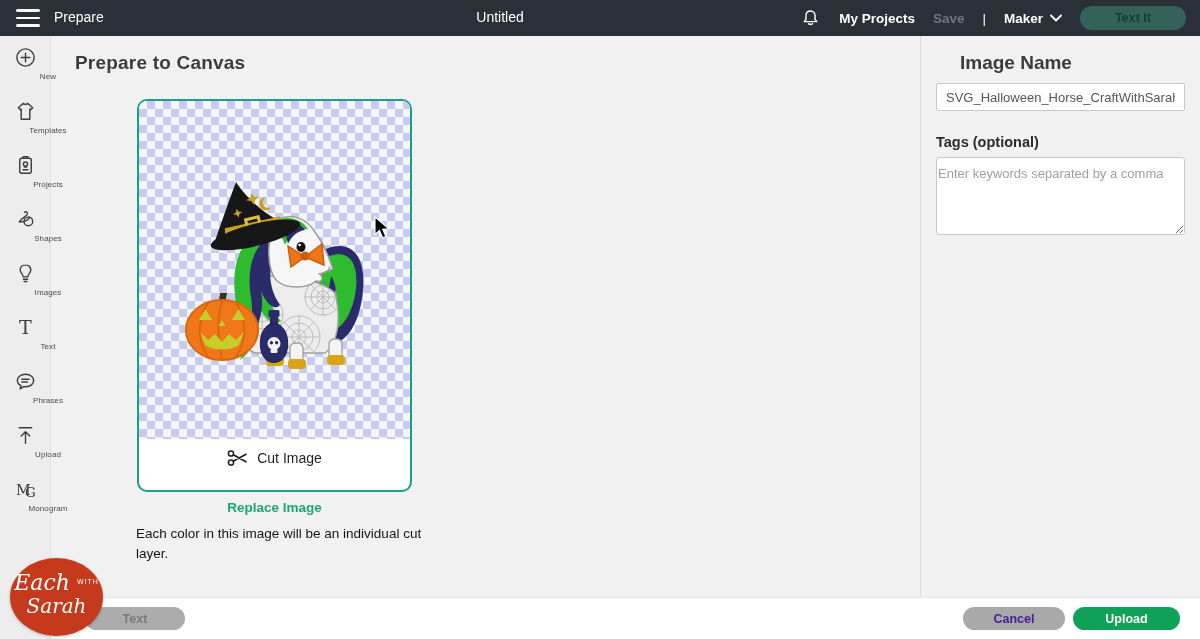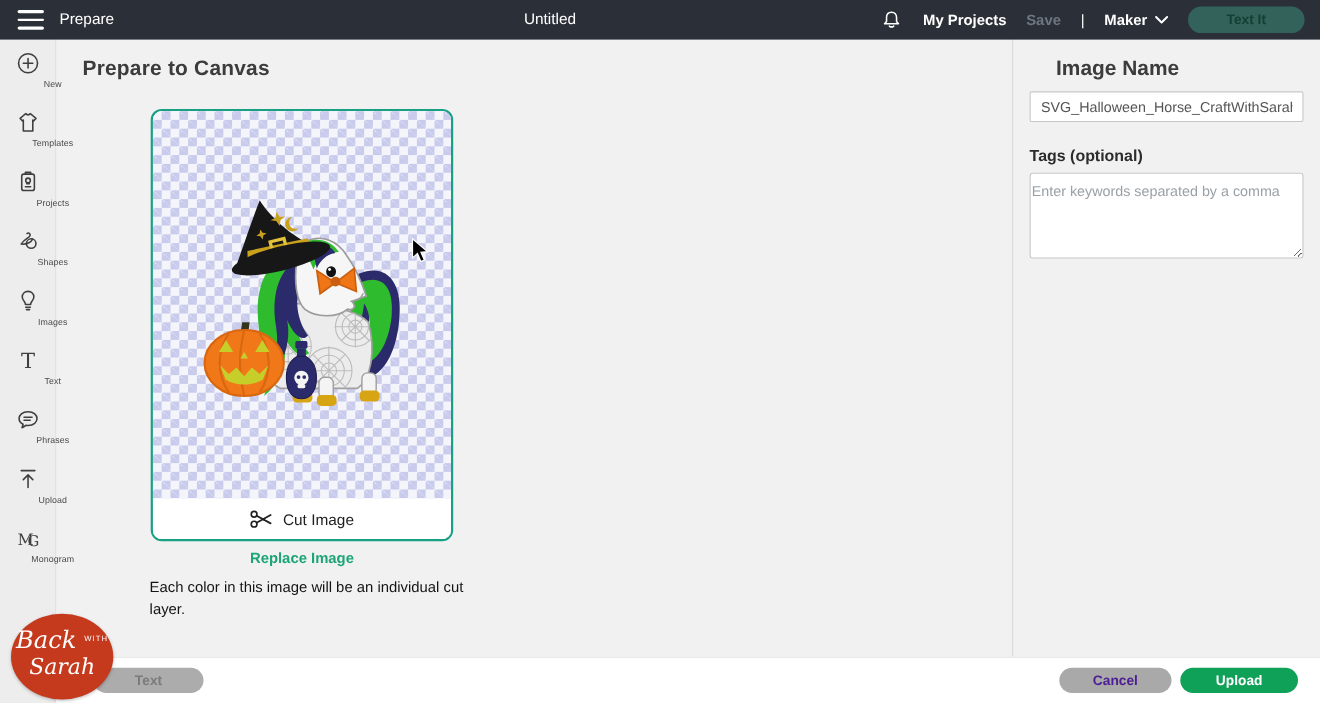--- a/index.html
+++ b/index.html
@@ -30,21 +30,21 @@
   
   .main-heading { position:absolute; left:75px; top:52px; font-size:19px; font-weight:bold; color:#3c3c3c; letter-spacing:.2px; }
   .preview-box { position:absolute; left:137px; top:99px; width:275px; height:393px; background:#fff; border:2px solid #17a083; border-radius:10px; overflow:hidden; }
   .checker { position:absolute; left:0; top:0; right:0; height:354px;
      background-color:#f4f4fb;
      background-image:
        linear-gradient(45deg,#c9cbec 25%,transparent 25%,transparent 75%,#c9cbec 75%),
        linear-gradient(45deg,#c9cbec 25%,transparent 25%,transparent 75%,#c9cbec 75%);
      background-size:16px 16px; background-position:0 0,8px 8px; }
   .horse-art { position:absolute; left:38px; top:74px; width:190px; height:202px; }
-  .cut-row { position:absolute; left:0; right:0; bottom:0; height:37px; background:#fff; display:flex; align-items:center; justify-content:center; gap:8px; }
+  .cut-row { position:absolute; left:0; right:0; bottom:14px; height:37px; background:#fff; display:flex; align-items:center; justify-content:center; gap:8px; }
   .cut-row .cut-label { font-size:14px; color:#1f1f1f; }
   .replace-link { position:absolute; left:137px; top:500px; width:275px; text-align:center; color:#1da578; font-size:13.5px; font-weight:bold; cursor:pointer; }
   .desc { position:absolute; left:136px; top:524px; width:292px; font-size:13.5px; line-height:1.45; color:#141414; }
   .vdivider { position:absolute; left:920px; top:36px; width:1px; height:561px; background:#dadada; }
   .cursor-arrow { position:absolute; left:374px; top:216px; z-index:40; }
 
   
   .rp-heading { position:absolute; left:936px; top:52px; font-size:19px; font-weight:bold; color:#3c3c3c;margin-left:24px; }
   .rp-input { position:absolute; left:936px; top:83px; width:249px; height:28px; border:1px solid #c8c8c8; border-radius:2px; background:#fff; font-family:inherit; font-size:13px; color:#555; padding:0 9px; }
   .rp-tags-label { position:absolute; left:936px; top:134px; font-size:14.5px; font-weight:bold; color:#2c2c2c; }
@@ -273,17 +273,17 @@
     <textarea class="rp-textarea" placeholder="Enter keywords separated by a comma" style=""></textarea>
   </aside>
 
   <footer class="bottombar">
     <button class="btn btn-back">Text</button>
     <button class="btn btn-cancel">Cancel</button>
     <button class="btn btn-upload">Upload</button>
   </footer>
 
   <div class="logo">
-    <div class="logo-line1"><span>Back</span> <span class="logo-with">WITH</span></div>
+    <div class="logo-line1"><span>Each</span> <span class="logo-with">WITH</span></div>
     <div class="logo-line2">Sarah</div>
   </div>
 
 </div>
 
 </body></html>

